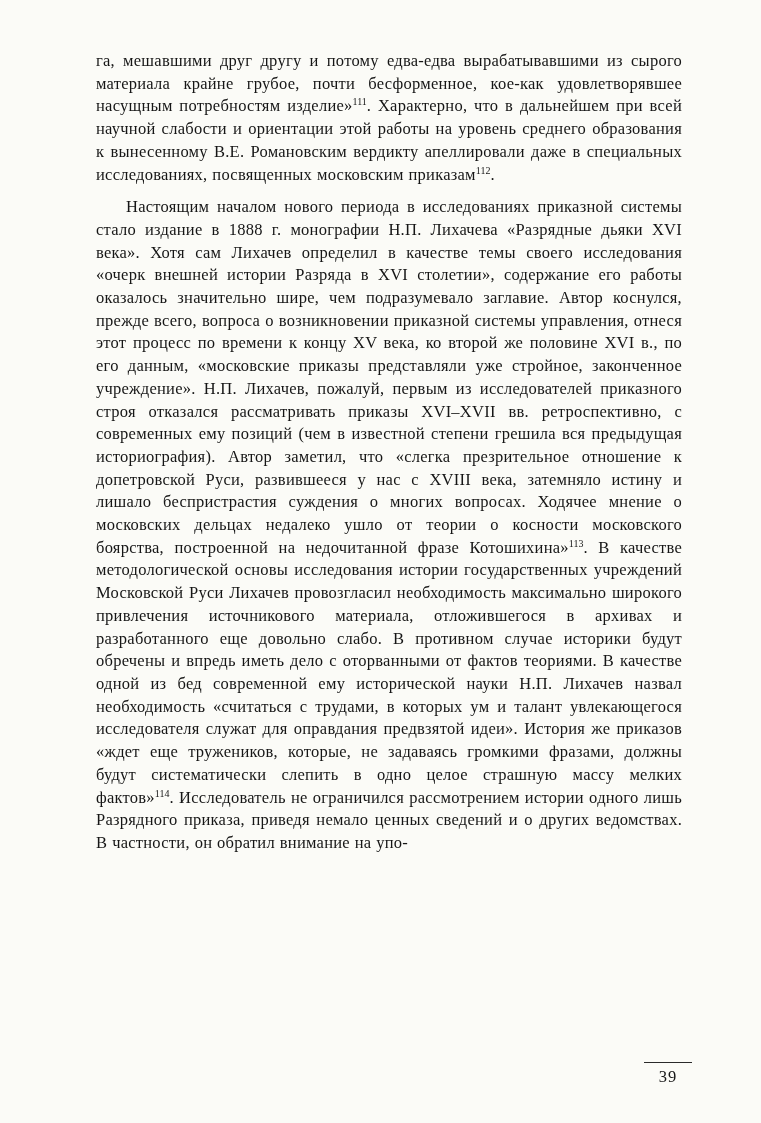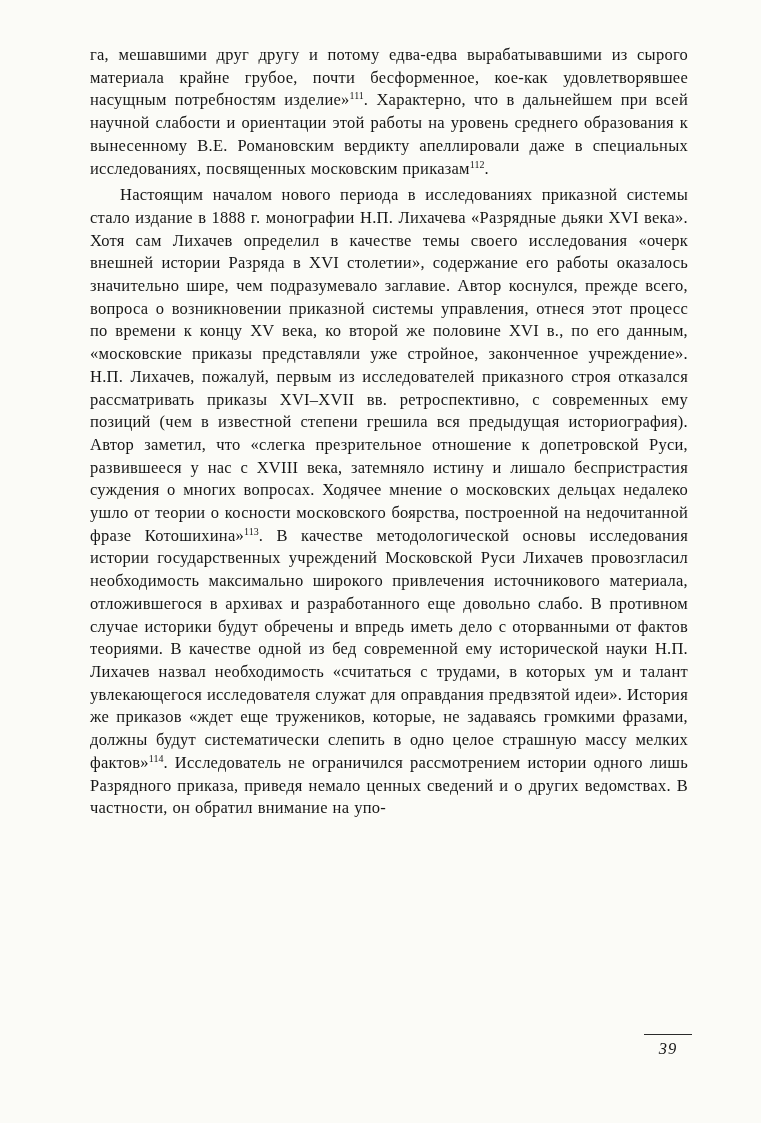--- a/index.html
+++ b/index.html
@@ -22,38 +22,37 @@
     font-size: 16.5px;
     line-height: 22.7px;
     color: #161616;
     text-align: justify;
     letter-spacing: 0.25px;
     word-spacing: 0.5px;
     hyphens: auto;
     -webkit-hyphens: auto;
   }
   .text-block p {
-    margin: 4px;
+    margin: 10px;
   }
   .text-block p.indented {
     text-indent: 30px;
   }
   sup.fnref {
     font-size: 10px;
     line-height: 0;
     vertical-align: super;
     letter-spacing: 0;
   }
   .page-footer {
     position: absolute;
-    top: 1034px;
+    top: 1062px;
     right: 69px;
     width: 48px;
     font-family: "Liberation Serif", "DejaVu Serif", serif;
-    font-style: italic;
   }
   .footer-rule {
     width: 100%;
     height: 0;
     border-top: 1.6px solid #2a2a2a;
     margin-bottom: 4px;
   }
   .page-number {
     text-align: center;
     font-size: 16.5px;

